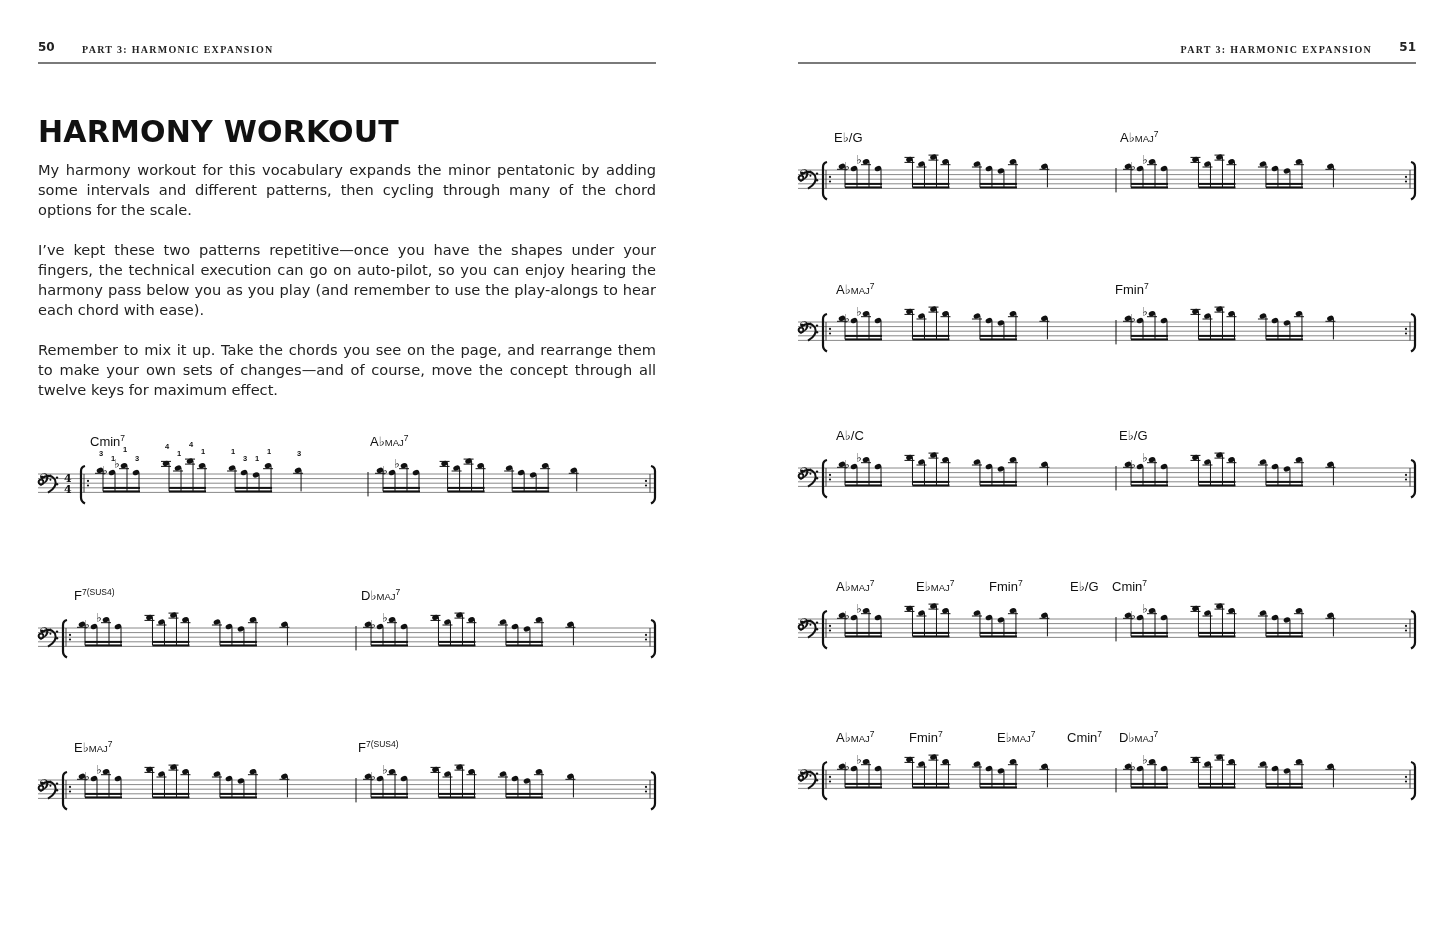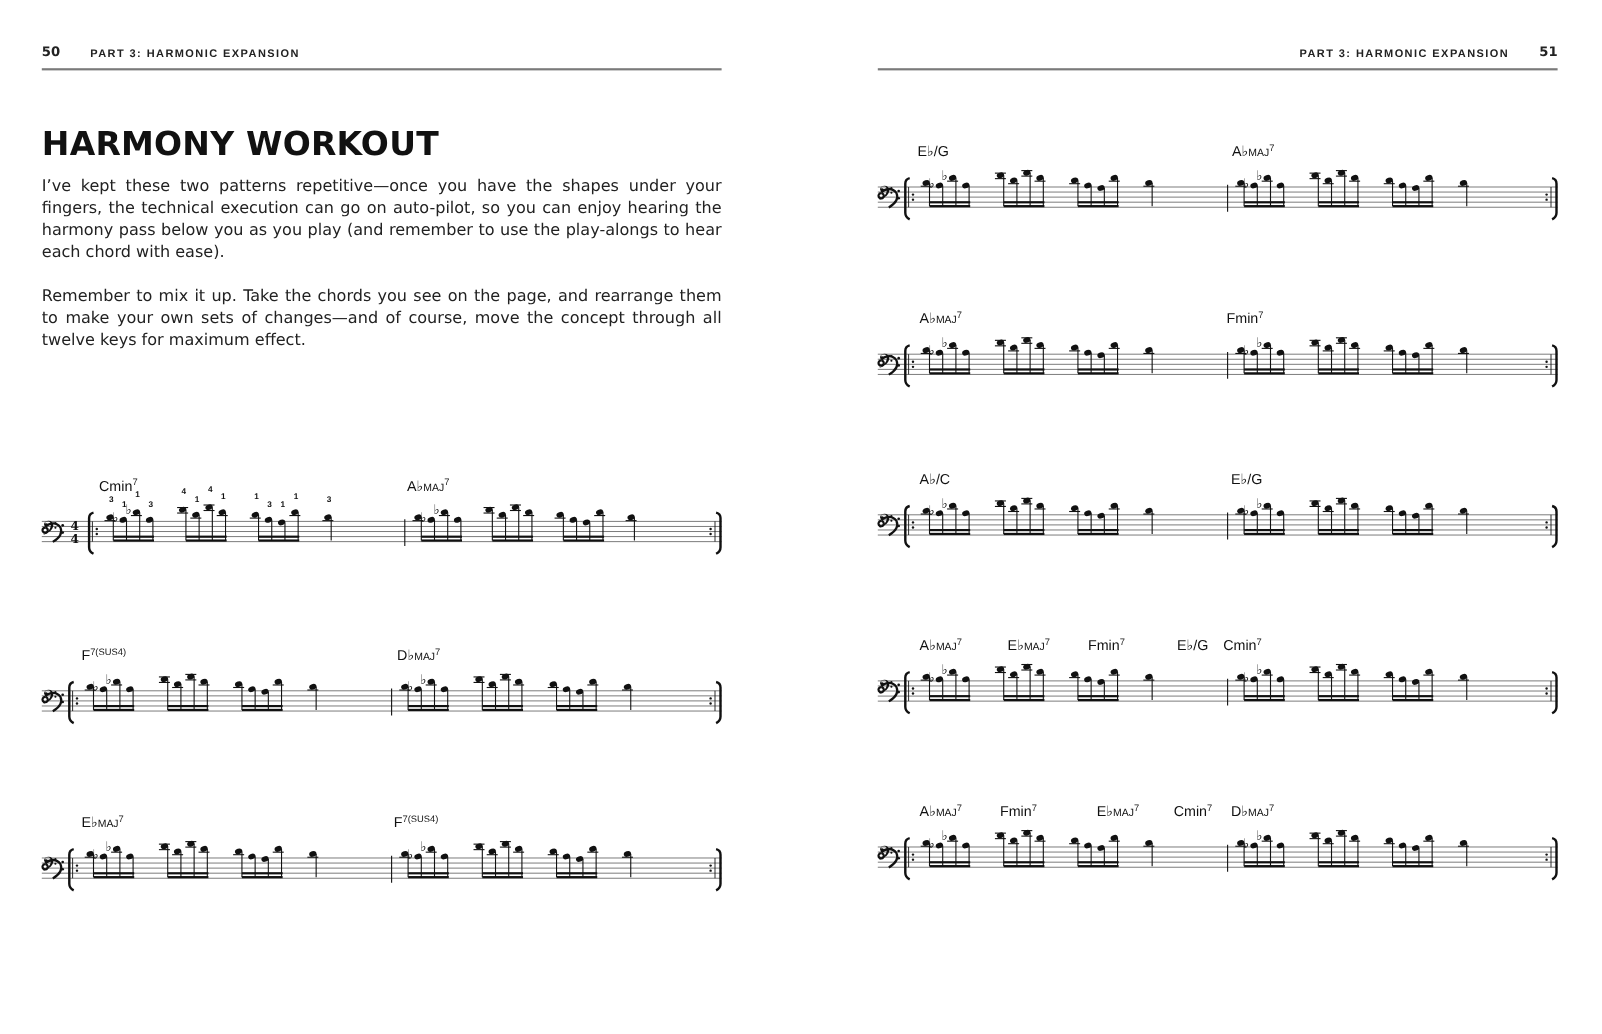--- a/index.html
+++ b/index.html
@@ -2,21 +2,21 @@
 <html><head>
   <meta charset="utf-8">
   <style>
     html, body { margin: 0; padding: 0; background: #ffffff; }
     body { width: 1456px; height: 940px; position: relative; overflow: hidden; font-family: "Liberation Sans", sans-serif; color: #1a1a1a; }
     .page { position: absolute; top: 0; height: 940px; }
     .page-left { left: 38px; width: 618px; }
     .page-right { left: 798px; width: 618px; }
     .running-head { position: absolute; top: 40px; left: 0; width: 618px; height: 22px; border-bottom: 2px solid #7a7a7a; }
     .running-head .num { position: absolute; top: 0; font-family: "DejaVu Sans", sans-serif; font-weight: bold; font-size: 12px; color: #222; }
-    .running-head .title { position: absolute; top: 4px; font-family: Liberation Sans, sans-serif; font-weight: bold; font-size: 10px; letter-spacing: 1.3px; color: #222; }
+    .running-head .title { position: absolute; top: 4px; font-family: Liberation Serif, serif; font-weight: bold; font-size: 10px; letter-spacing: 1.3px; color: #222; }
     .page-left .running-head .num { left: 0; }
     .page-left .running-head .title { left: 44px; }
     .page-right .running-head .num { right: 0; }
     .page-right .running-head .title { right: 44px; }
     .heading { position: absolute; top: 114px; left: 0; font-family: "DejaVu Sans", sans-serif; font-weight: bold; font-size: 30px; letter-spacing: 0.2px; color: #111; }
     .body-text { position: absolute; top: 160px; left: 0; width: 618px; font-family: "DejaVu Sans", sans-serif; font-size: 14.6px; line-height: 20px; color: #222; }
     .body-text p { margin: 0 0 20px 0; text-align: justify; }
     .staff-block { position: absolute; left: 0; width: 618px; height: 90px; }
     .staff-block svg { position: absolute; left: 0; top: 0; overflow: visible; }
     .chord { font-family: "Liberation Sans", sans-serif; font-size: 13px; fill: #111; }
@@ -25,20 +25,21 @@
 </head>
 <body>
 
 <div class="page page-left">
   <div class="running-head">
     <span class="num">50</span>
     <span class="title">PART 3: HARMONIC EXPANSION</span>
   </div>
   <div class="heading">HARMONY WORKOUT</div>
   <div class="body-text">
+    <p>My harmony workout for this vocabulary expands the minor pentatonic by adding some intervals and different patterns, then cycling through many of the chord options for the scale.</p>
     <p>I’ve kept these two patterns repetitive—once you have the shapes under your fingers, the technical execution can go on auto-pilot, so you can enjoy hearing the harmony pass below you as you play (and remember to use the play-alongs to hear each chord with ease).</p>
     <p>Remember to mix it up. Take the chords you see on the page, and rearrange them to make your own sets of changes—and of course, move the concept through all twelve keys for maximum effect.</p>
   </div>
   <div id="left-systems">
       <div class="staff-block" style="top: 432px;">
         <svg width="618" height="90" viewBox="0 0 618 90">
           <line x1="0" x2="618" y1="42" y2="42" stroke="#6a6a6a" stroke-width="0.8"></line>
           <line x1="0" x2="618" y1="46.6" y2="46.6" stroke="#6a6a6a" stroke-width="0.8"></line>
           <line x1="0" x2="618" y1="51.2" y2="51.2" stroke="#6a6a6a" stroke-width="0.8"></line>
           <line x1="0" x2="618" y1="55.8" y2="55.8" stroke="#6a6a6a" stroke-width="0.8"></line>

